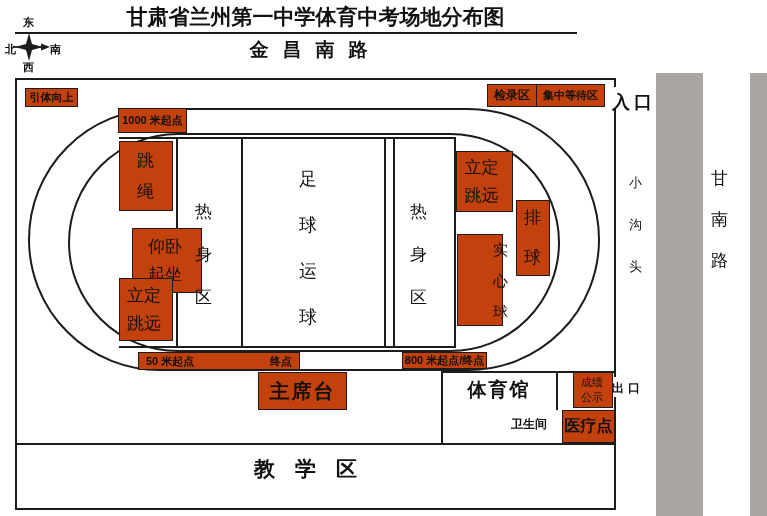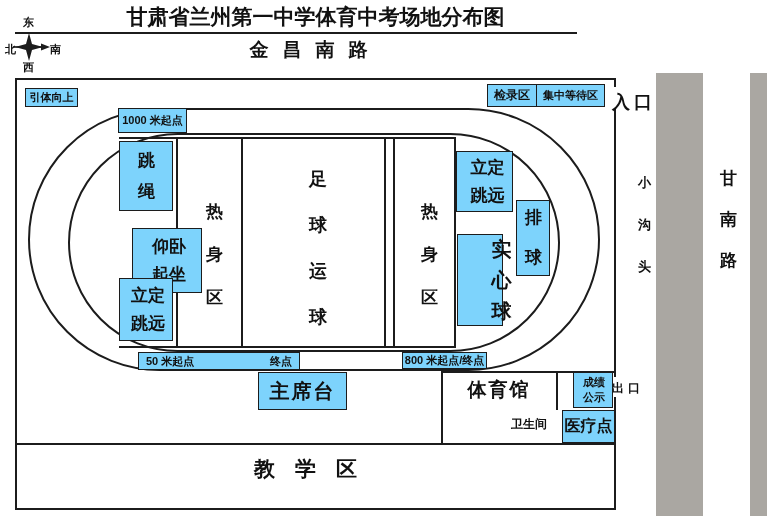--- a/index.html
+++ b/index.html
@@ -10,25 +10,25 @@
   #stage{
     position:relative;width:767px;height:516px;background:#fff;overflow:hidden;
     font-family:"Liberation Sans","DejaVu Sans",sans-serif;color:#111;
     font-weight:700;
   }
   .abs{position:absolute;}
   .hline{position:absolute;background:var(--line);height:2px;}
   .vline{position:absolute;background:var(--line);width:2px;}
   .box{
     position:absolute;box-sizing:border-box;border:1.5px solid var(--line);
-    background:#7dd3fc;display:flex;align-items:center;justify-content:center;
+    background:#c2410c;display:flex;align-items:center;justify-content:center;
     text-align:center;font-weight:700;line-height:1.15;
   }
   .label{position:absolute;white-space:nowrap;font-weight:700;}
-  .vtext{word-break:break-all;text-align:right;font-weight:700;}
+  .vtext{word-break:break-all;text-align:left;font-weight:400;}
   .oval{position:absolute;box-sizing:border-box;border:2px solid var(--line);background:transparent;}
   .roadbar{position:absolute;background:var(--road);}
 </style>
 </head>
 <body>
 
 <div id="stage">
 
   <div class="label" style="left:15px;top:3px;width:601px;text-align:center;font-size:21px;white-space:nowrap;">甘肃省兰州第一中学体育中考场地分布图</div>
   <div class="hline" style="left:15px;top:32px;width:562px;"></div>
@@ -79,21 +79,21 @@
   <div class="abs vtext" style="left:299px;top:156px;width:28px;font-size:18px;line-height:46px;">足球运球</div>
   <div class="abs vtext" style="left:410px;top:190px;width:28px;font-size:17px;line-height:43px;">热身区</div>
 
   <div class="box" style="left:456px;top:151px;width:57px;height:61px;">
     <div class="vtext" style="width:40px;font-size:17px;line-height:28px;">立定跳远</div>
   </div>
   <div class="box" style="left:516px;top:200px;width:34px;height:76px;">
     <div class="vtext" style="width:18px;font-size:17px;line-height:40px;">排球</div>
   </div>
   <div class="box" style="left:457px;top:234px;width:46px;height:92px;">
-    <div class="vtext" style="width:18px;font-size:20px;line-height:31px;margin-left:41px;">实心球</div>
+    <div class="vtext" style="width:18px;font-size:15px;line-height:31px;margin-left:41px;">实心球</div>
   </div>
 
   <div class="box" style="left:118px;top:108px;width:69px;height:25px;font-size:11px;">
     <span>1000 米起点</span>
   </div>
   <div class="box" style="left:138px;top:352px;width:162px;height:18px;font-size:11px;justify-content:space-between;padding:0 7px;">
     <span>50 米起点</span>
     <span>终点</span>
   </div>
   <div class="box" style="left:402px;top:352px;width:85px;height:17px;font-size:11px;">

